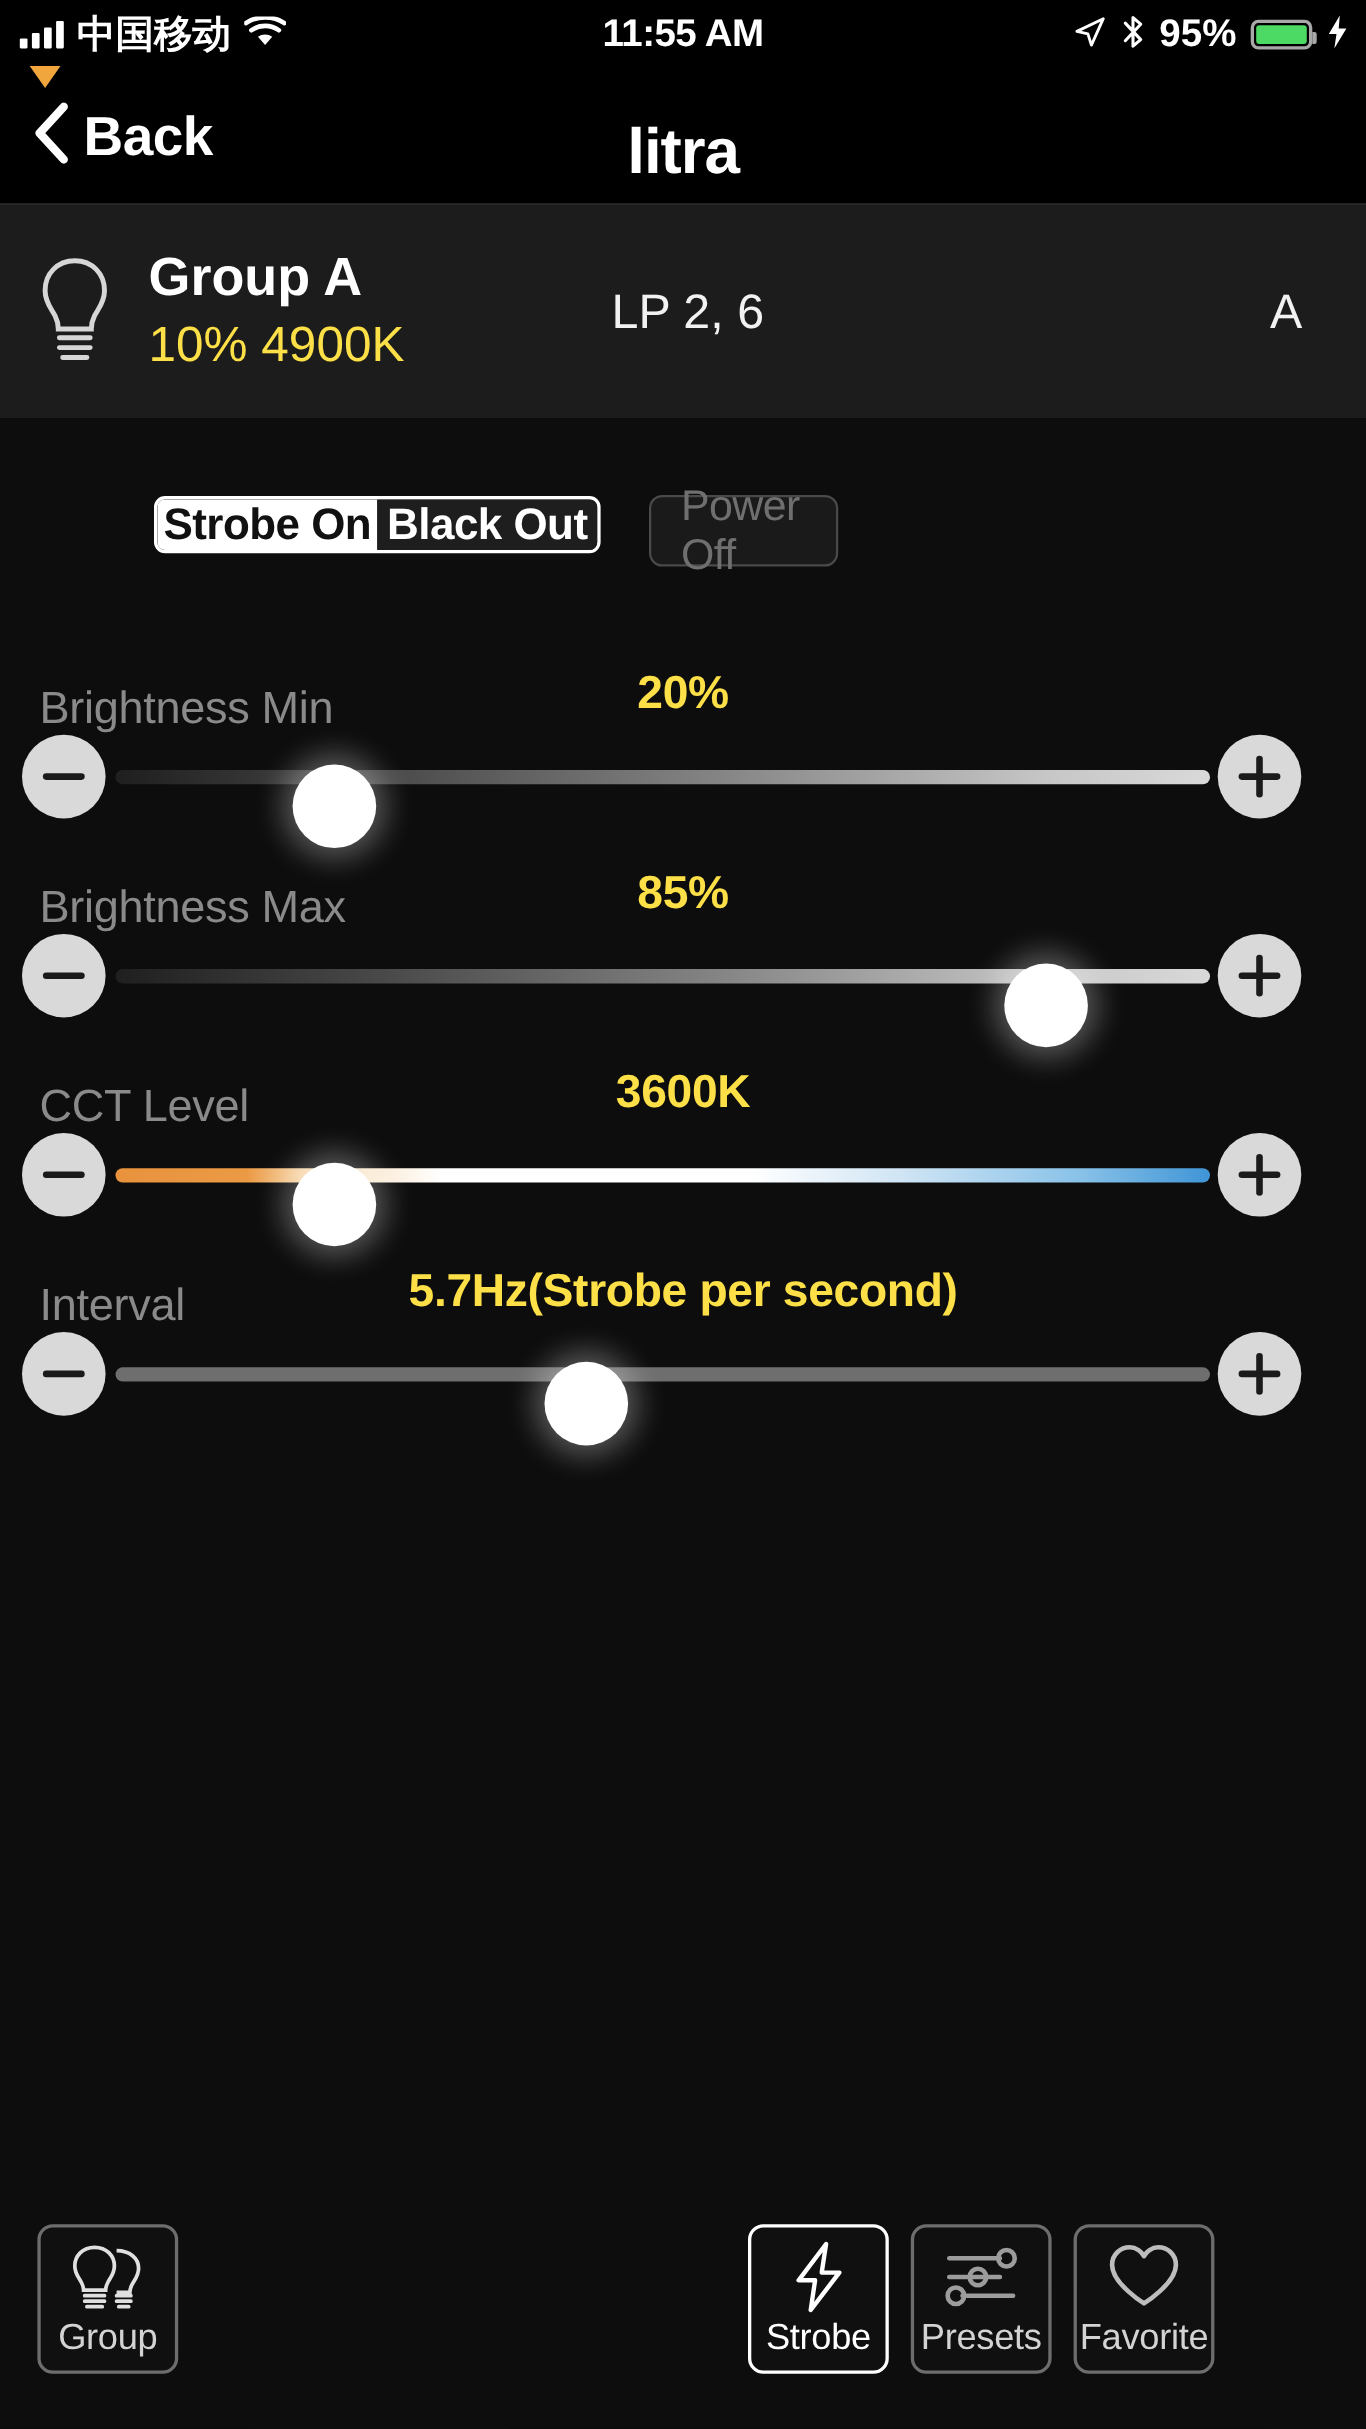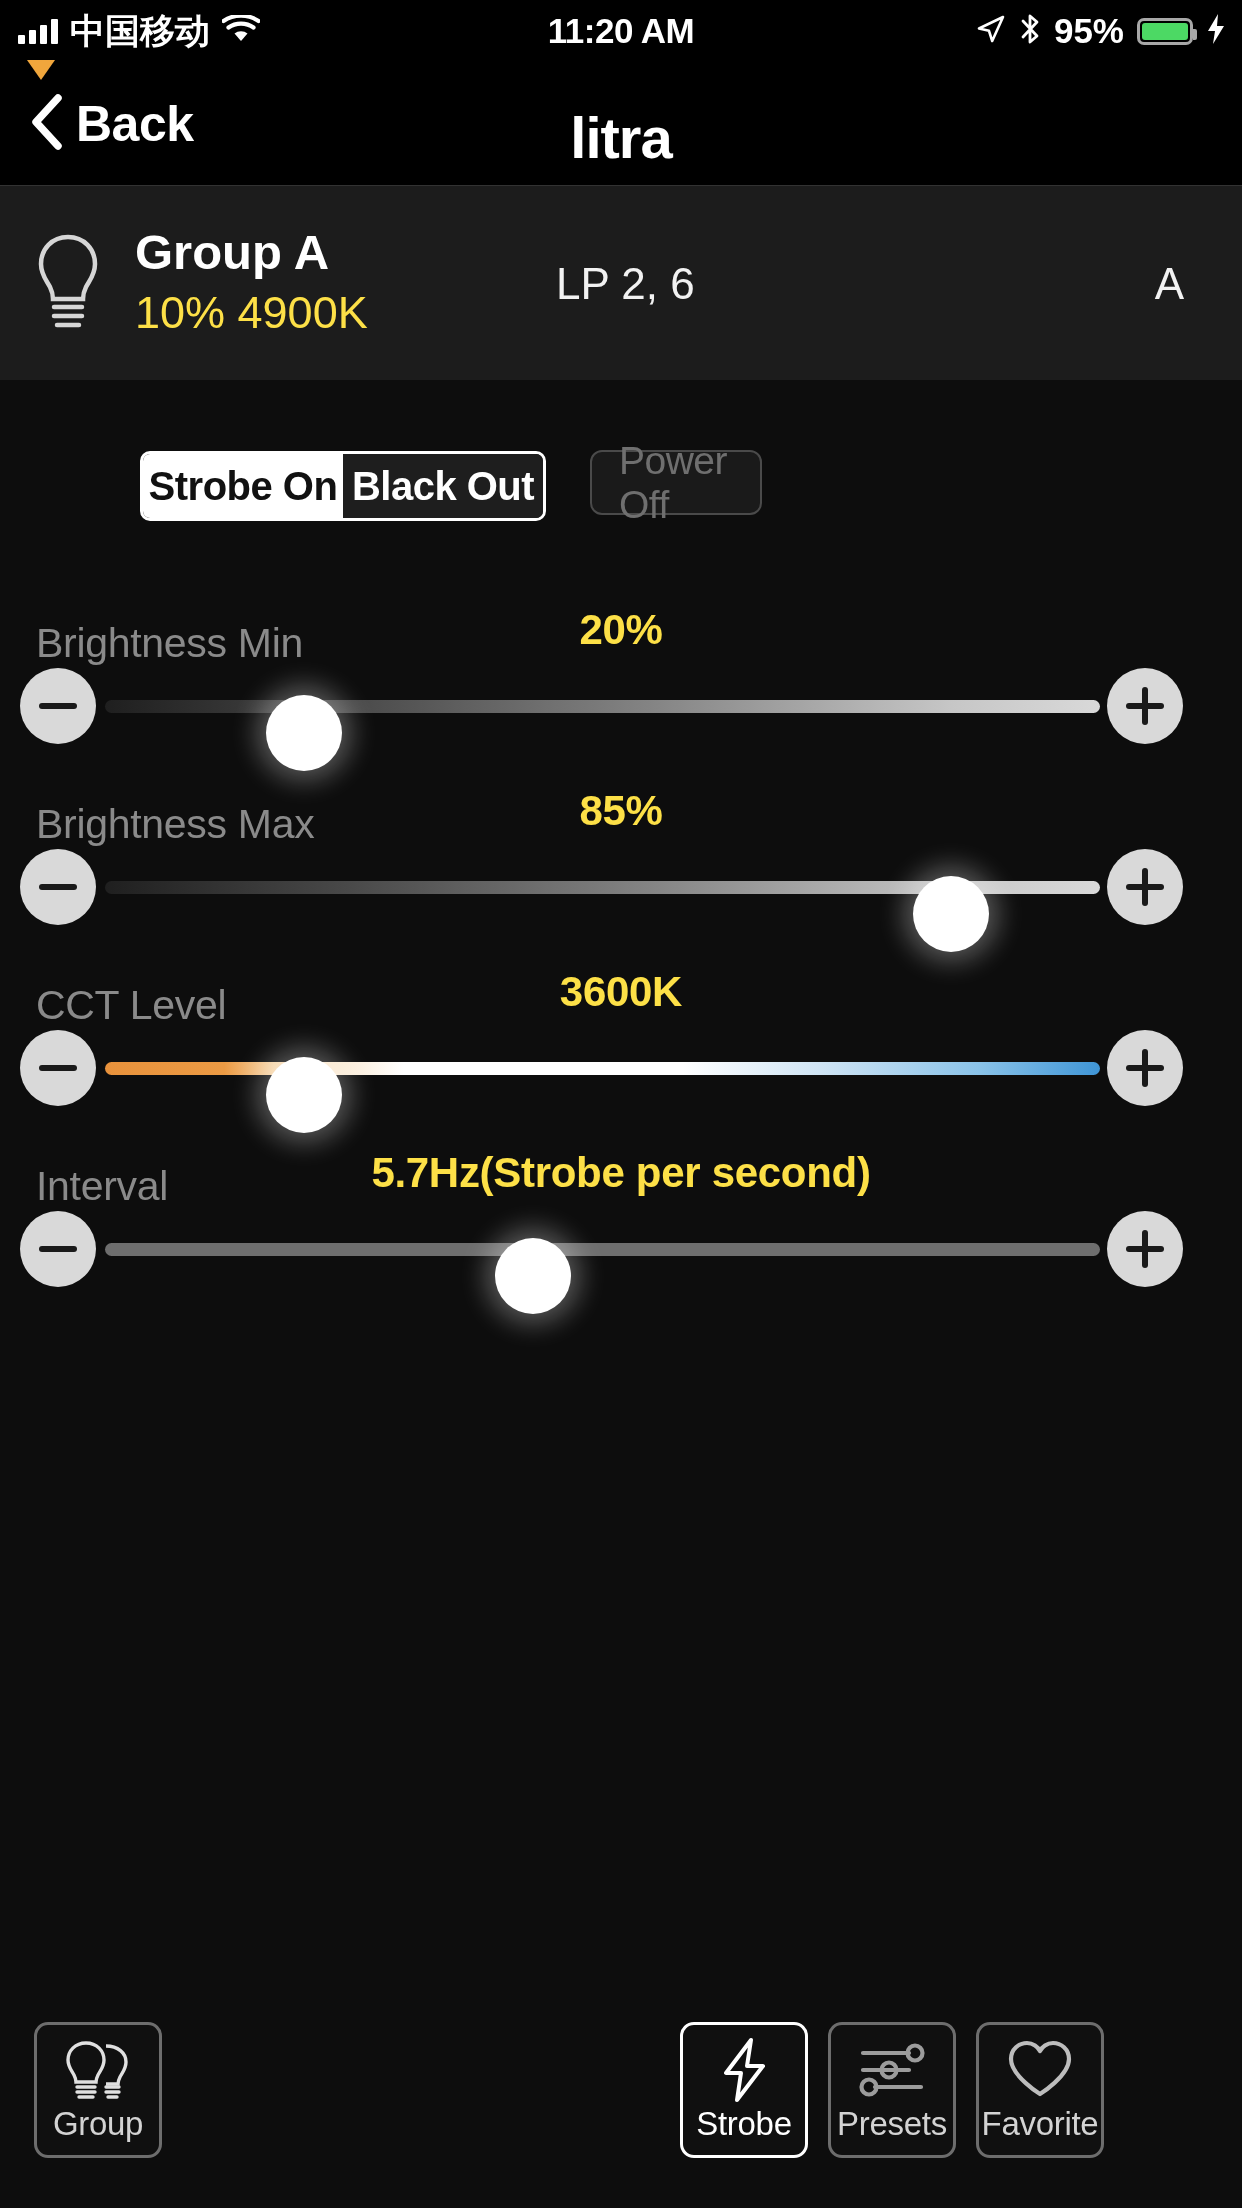--- a/index.html
+++ b/index.html
@@ -65,21 +65,21 @@
   .info-main{ flex:0 0 auto; }
   .info-title{ color:#ffffff; font-size:49px; font-weight:600; line-height:60px; }
   .info-sub{ color:#fde047; font-size:45px; font-weight:500; line-height:62px; }
   .info-lp{ position:absolute; left:556px; top:0; height:195px; display:flex; align-items:center;
             color:#f2f2f2; font-size:44px; font-weight:500; }
   .info-ch{ position:absolute; right:58px; top:0; height:195px; display:flex; align-items:center;
             color:#f2f2f2; font-size:44px; font-weight:500; }
 
   
   .segmented{
-    position:absolute; left:140px; top:451px; width:406px; height:70px;
+    position:absolute; left:140px; top:451px; width:406px; height:52px;
     border:3px solid #ffffff; border-radius:10px; display:flex; overflow:hidden;
   }
   .seg{
     flex:1; display:flex; align-items:center; justify-content:center;
     font-size:40px; font-weight:600; cursor:pointer; letter-spacing:-0.5px;
   }
   .seg.active{ background:#ffffff; color:#111111; }
   .seg.inactive{ background:#1e1e1e; color:#ffffff; }
   .poweroff{
     position:absolute; left:590px; top:450px; width:172px; height:65px;
@@ -161,21 +161,21 @@
       <span class="carrier">中国移动</span>
       <span>
         <svg width="38" height="28" viewBox="0 0 38 28">
           <path d="M19 26 L12.5 18.5 a9.5 8 0 0 1 13 0 Z" fill="#fff"></path>
           <path d="M6.5 12.5 a19 16 0 0 1 25 0" stroke="#fff" stroke-width="4.2" fill="none" stroke-linecap="round"></path>
           <path d="M1.5 6 a27.5 23 0 0 1 35 0" stroke="#fff" stroke-width="4.2" fill="none" stroke-linecap="round"></path>
         </svg>
       </span>
     </div>
     <div class="sb-center">
-      <span class="sb-time">11:20 AM</span>
+      <span class="sb-time">11:55 AM</span>
     </div>
     <div class="sb-right">
       <span>
         <svg width="30" height="30" viewBox="0 0 30 30">
           <path d="M27 3 L3 14.5 L13 16.8 L16.2 27 Z" fill="none" stroke="#fff" stroke-width="2.6" stroke-linejoin="round"></path>
         </svg>
       </span>
       <span>
         <svg width="22" height="32" viewBox="0 0 22 32">
           <path d="M4 8 L18 23 L11 29 L11 3 L18 9 L4 24" fill="none" stroke="#fff" stroke-width="2.8" stroke-linejoin="round" stroke-linecap="round"></path>

